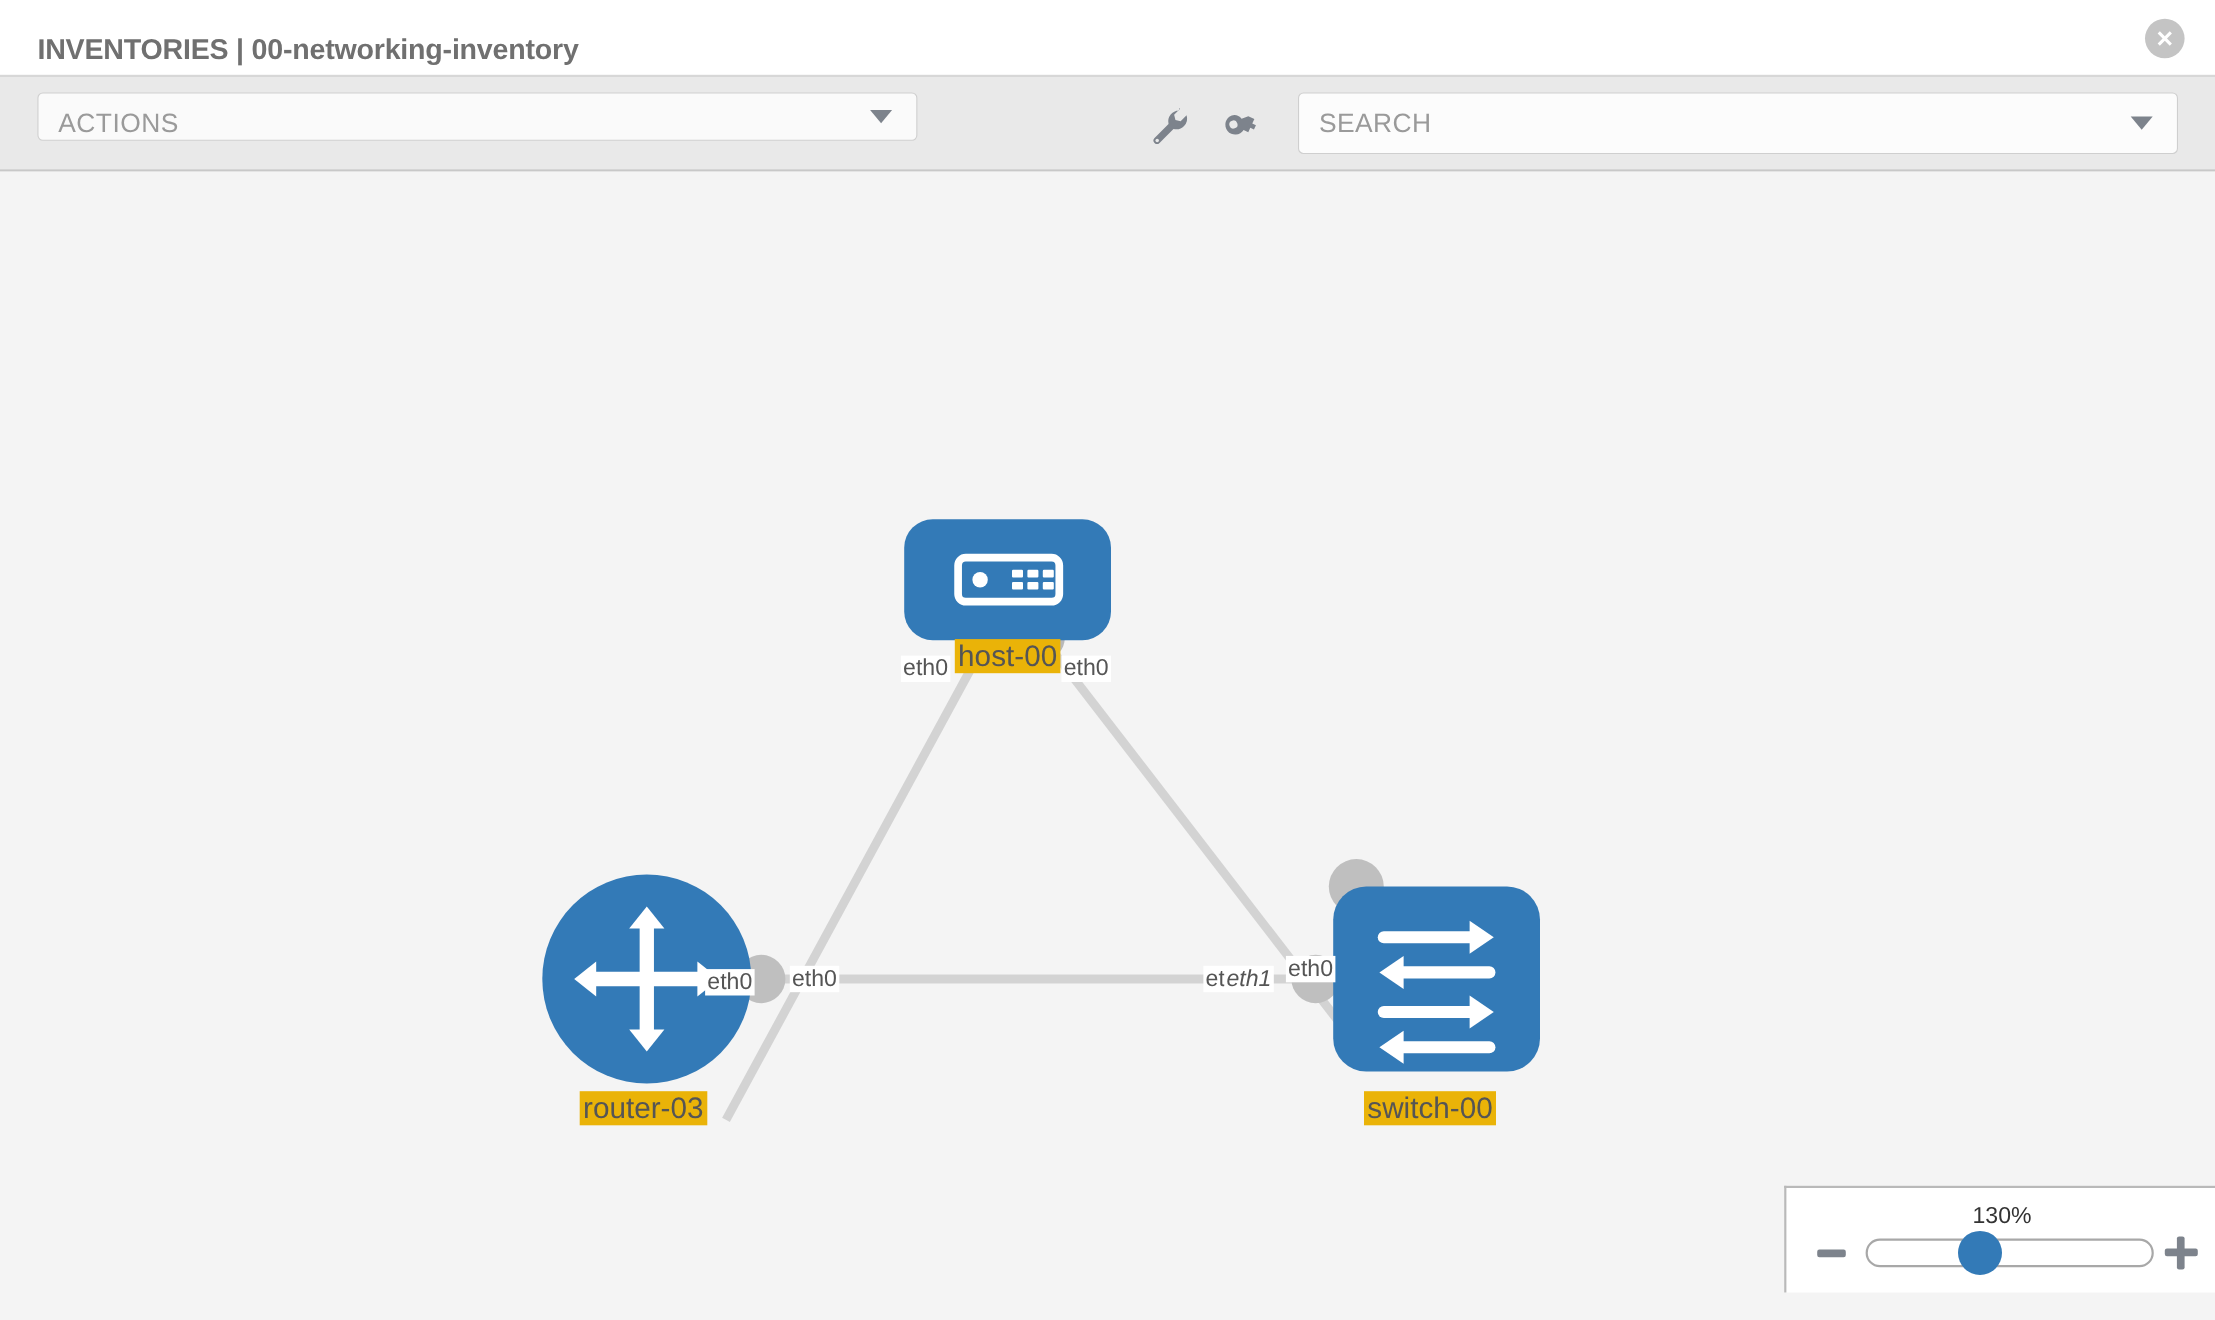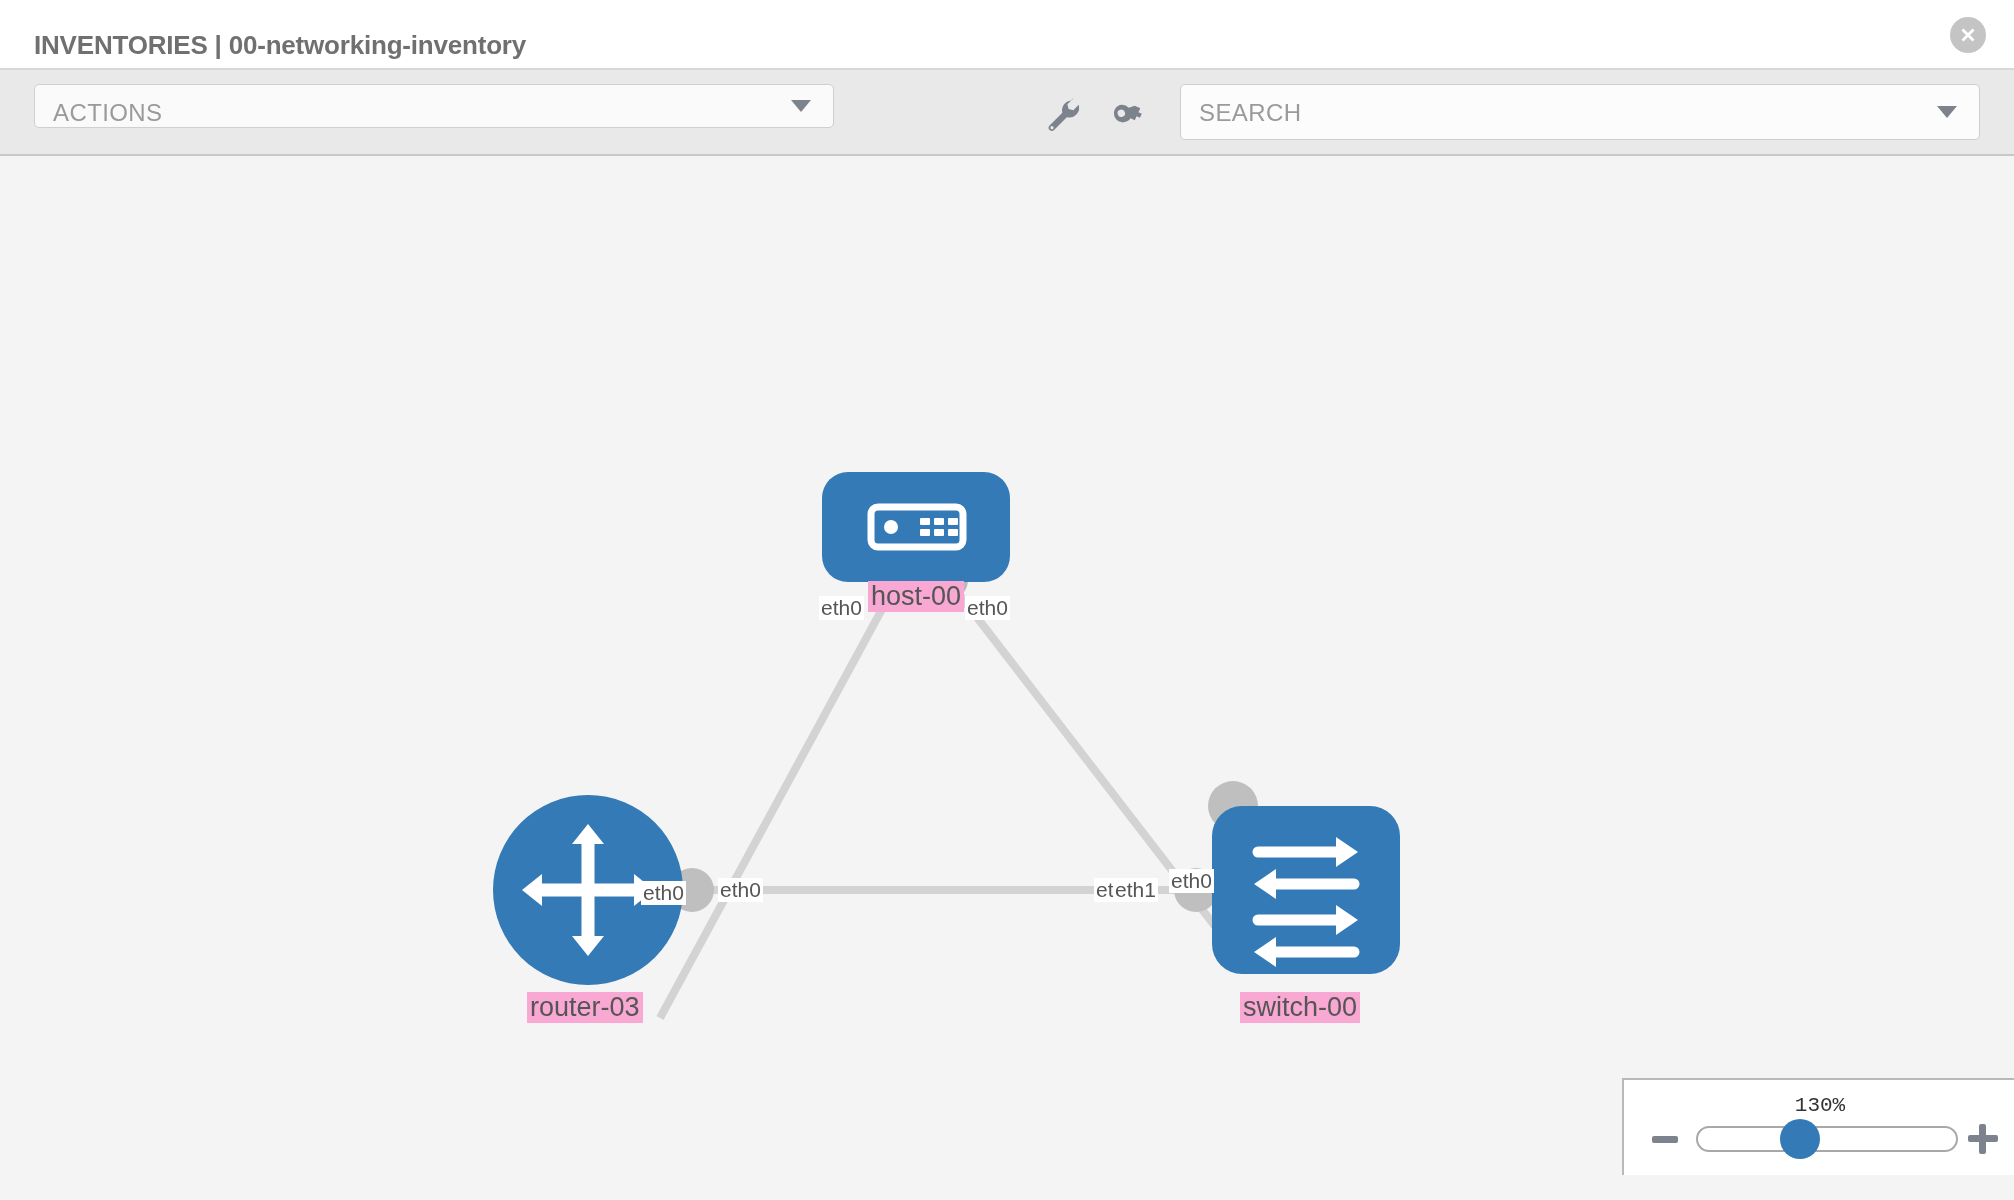--- a/index.html
+++ b/index.html
@@ -85,32 +85,31 @@
   
   .edge-label {
     position: absolute;
     font-size: 21px; color: #555555;
     background: #ffffff;
     padding: 0 2px; white-space: nowrap;
   }
   .node-label {
     position: absolute;
     font-size: 27px; color: #555555;
-    background: #f9a8d4;
+    background: #eab308;
     padding: 0 3px; white-space: nowrap;
   }
 
   
   .zoom-panel {
     position: absolute; left: 1622px; top: 1078px;
     width: 392px; height: 97px;
     background: #ffffff;
     border-top: 2px solid #b9b9b9;
     border-left: 2px solid #b9b9b9;
-    font-family: Liberation Mono, monospace;
   }
   .zoom-pct {
     position: absolute; left: 0; top: 14px; width: 392px;
     text-align: center; font-size: 21px; color: #333333;
   }
   .zoom-minus {
     position: absolute; left: 28px; top: 56px;
     width: 26px; height: 7px; border-radius: 2px; background: #7d838c;
     cursor: pointer;
   }
@@ -238,21 +237,21 @@
         </g>
       </g>
     </svg>
 
     <span class="edge-label" style="left:819px;  top:440px;">eth0</span>
     <span class="edge-label" style="left:965px;  top:440px;">eth0</span>
     <span class="edge-label" style="left:641px;  top:725px;">eth0</span>
     <span class="edge-label" style="left:1169px; top:713px;">eth0</span>
     <span class="edge-label" style="left:718px;  top:722px;">eth0</span>
     <span class="edge-label" style="left:1094px; top:722px;">eth0</span>
-    <span class="edge-label" style="left:1113px; top:722px;">eth1</span>
+    <span class="edge-label" style="left:1113px; top:722px;font-style:italic;">eth1</span>
 
     <span class="node-label" style="left:868px;  top:425px;">host-00</span>
     <span class="node-label" style="left:527px;  top:836px;">router-03</span>
     <span class="node-label" style="left:1240px; top:836px;">switch-00</span>
   </div>
 
   <div class="zoom-panel">
     <div class="zoom-pct">130%</div>
     <div class="zoom-minus"></div>
     <div class="zoom-track"></div>

